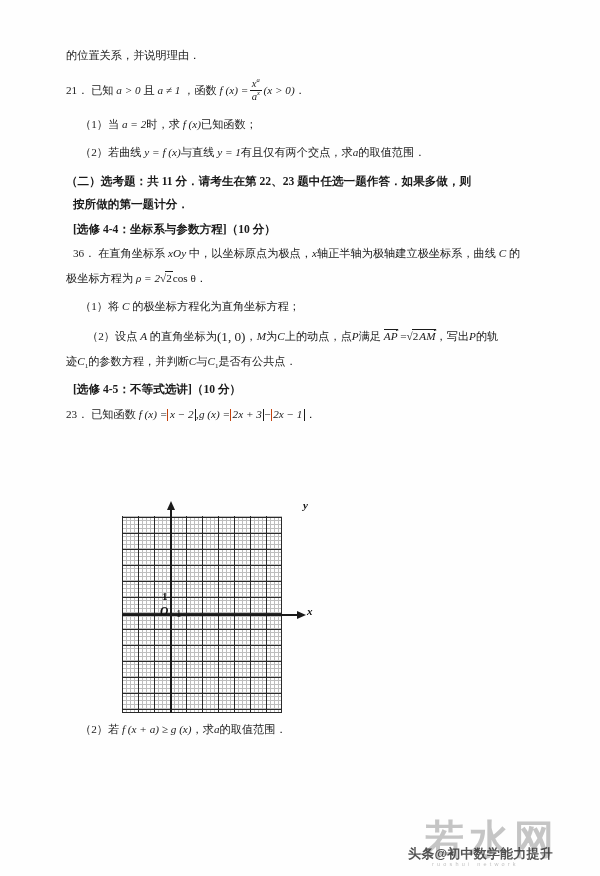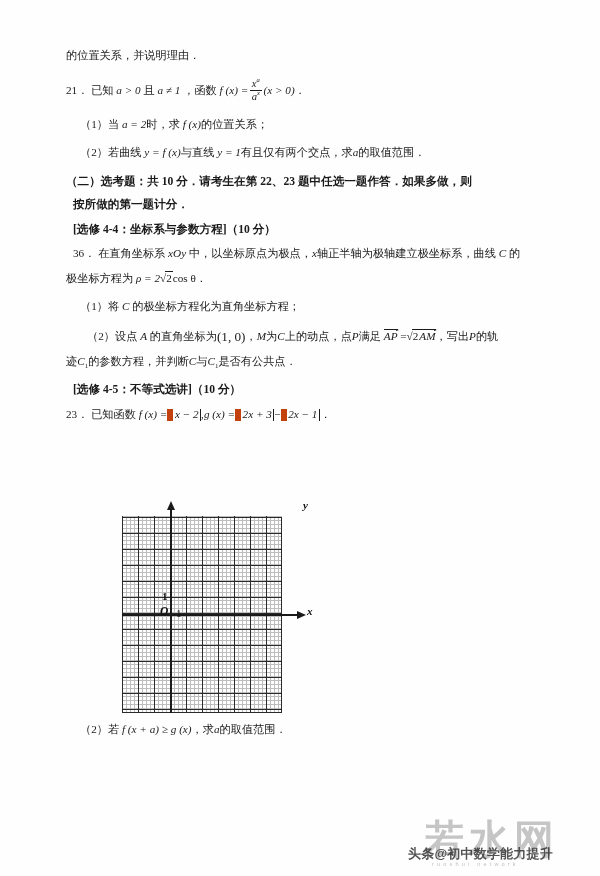--- a/index.html
+++ b/index.html
@@ -96,21 +96,21 @@
   .vec::after {
     content: "";
     position: absolute;
     right: -1px; top: -1px;
     border-left: 3px solid #1a1a1a;
     border-top: 1.6px solid transparent;
     border-bottom: 1.6px solid transparent;
   }
   .abs {
     display: inline-block;
-    border-left: 6px solid #c2410c;
+    border-left: 1px solid #c2410c;
     border-right: 1px solid #1a1a1a;
     padding: 0 1.5px;
     line-height: 1.05;
   }
   .paren-big { font-size: 1.18em; font-style: normal; vertical-align: -0.06em; }
 
   
   .graph-wrap {
     position: absolute;
     left: 122px;
@@ -246,31 +246,31 @@
       <span class="m">a &gt; 0</span>
       <span>且</span>
       <span class="m">a ≠ 1</span>
       <span>，函数</span>
       <span class="m">f (x) =</span><span class="frac"><span class="tp m"><span>x</span><sup class="e">a</sup></span><span class="bt m"><span>a</span><sup class="e">x</sup></span></span><span class="m">(x &gt; 0)</span><span>．</span>
     </div>
 
     <div class="line blk indent">
       <span>（1）</span><span>当</span>
       <span class="m">a = 2</span><span>时，求</span>
-      <span class="m">f (x)</span><span>的位置关系；</span>
+      <span class="m">f (x)</span><span>已知函数；</span>
     </div>
 
     <div class="line blk indent">
       <span>（2）</span><span>若曲线</span>
       <span class="m">y = f (x)</span><span>与直线</span>
       <span class="m">y = 1</span><span>有且仅有两个交点，求</span><span class="m">a</span><span>的取值范围．</span>
     </div>
 
     <div class="line bold hdr" style="margin-bottom:12px">
-      <span>（二）选考题：共 10 分．请考生在第 22、23 题中任选一题作答．如果多做，则</span>
+      <span>（二）选考题：共 11 分．请考生在第 22、23 题中任选一题作答．如果多做，则</span>
     </div>
     <div class="line bold hdr blk-sm">
       <span>按所做的第一题计分．</span>
     </div>
 
     <div class="line bold hdr blk-sm">
       <span>[选修 4-4：坐标系与参数方程]（10 分）</span>
     </div>
 
     <div class="line blk-sm">

